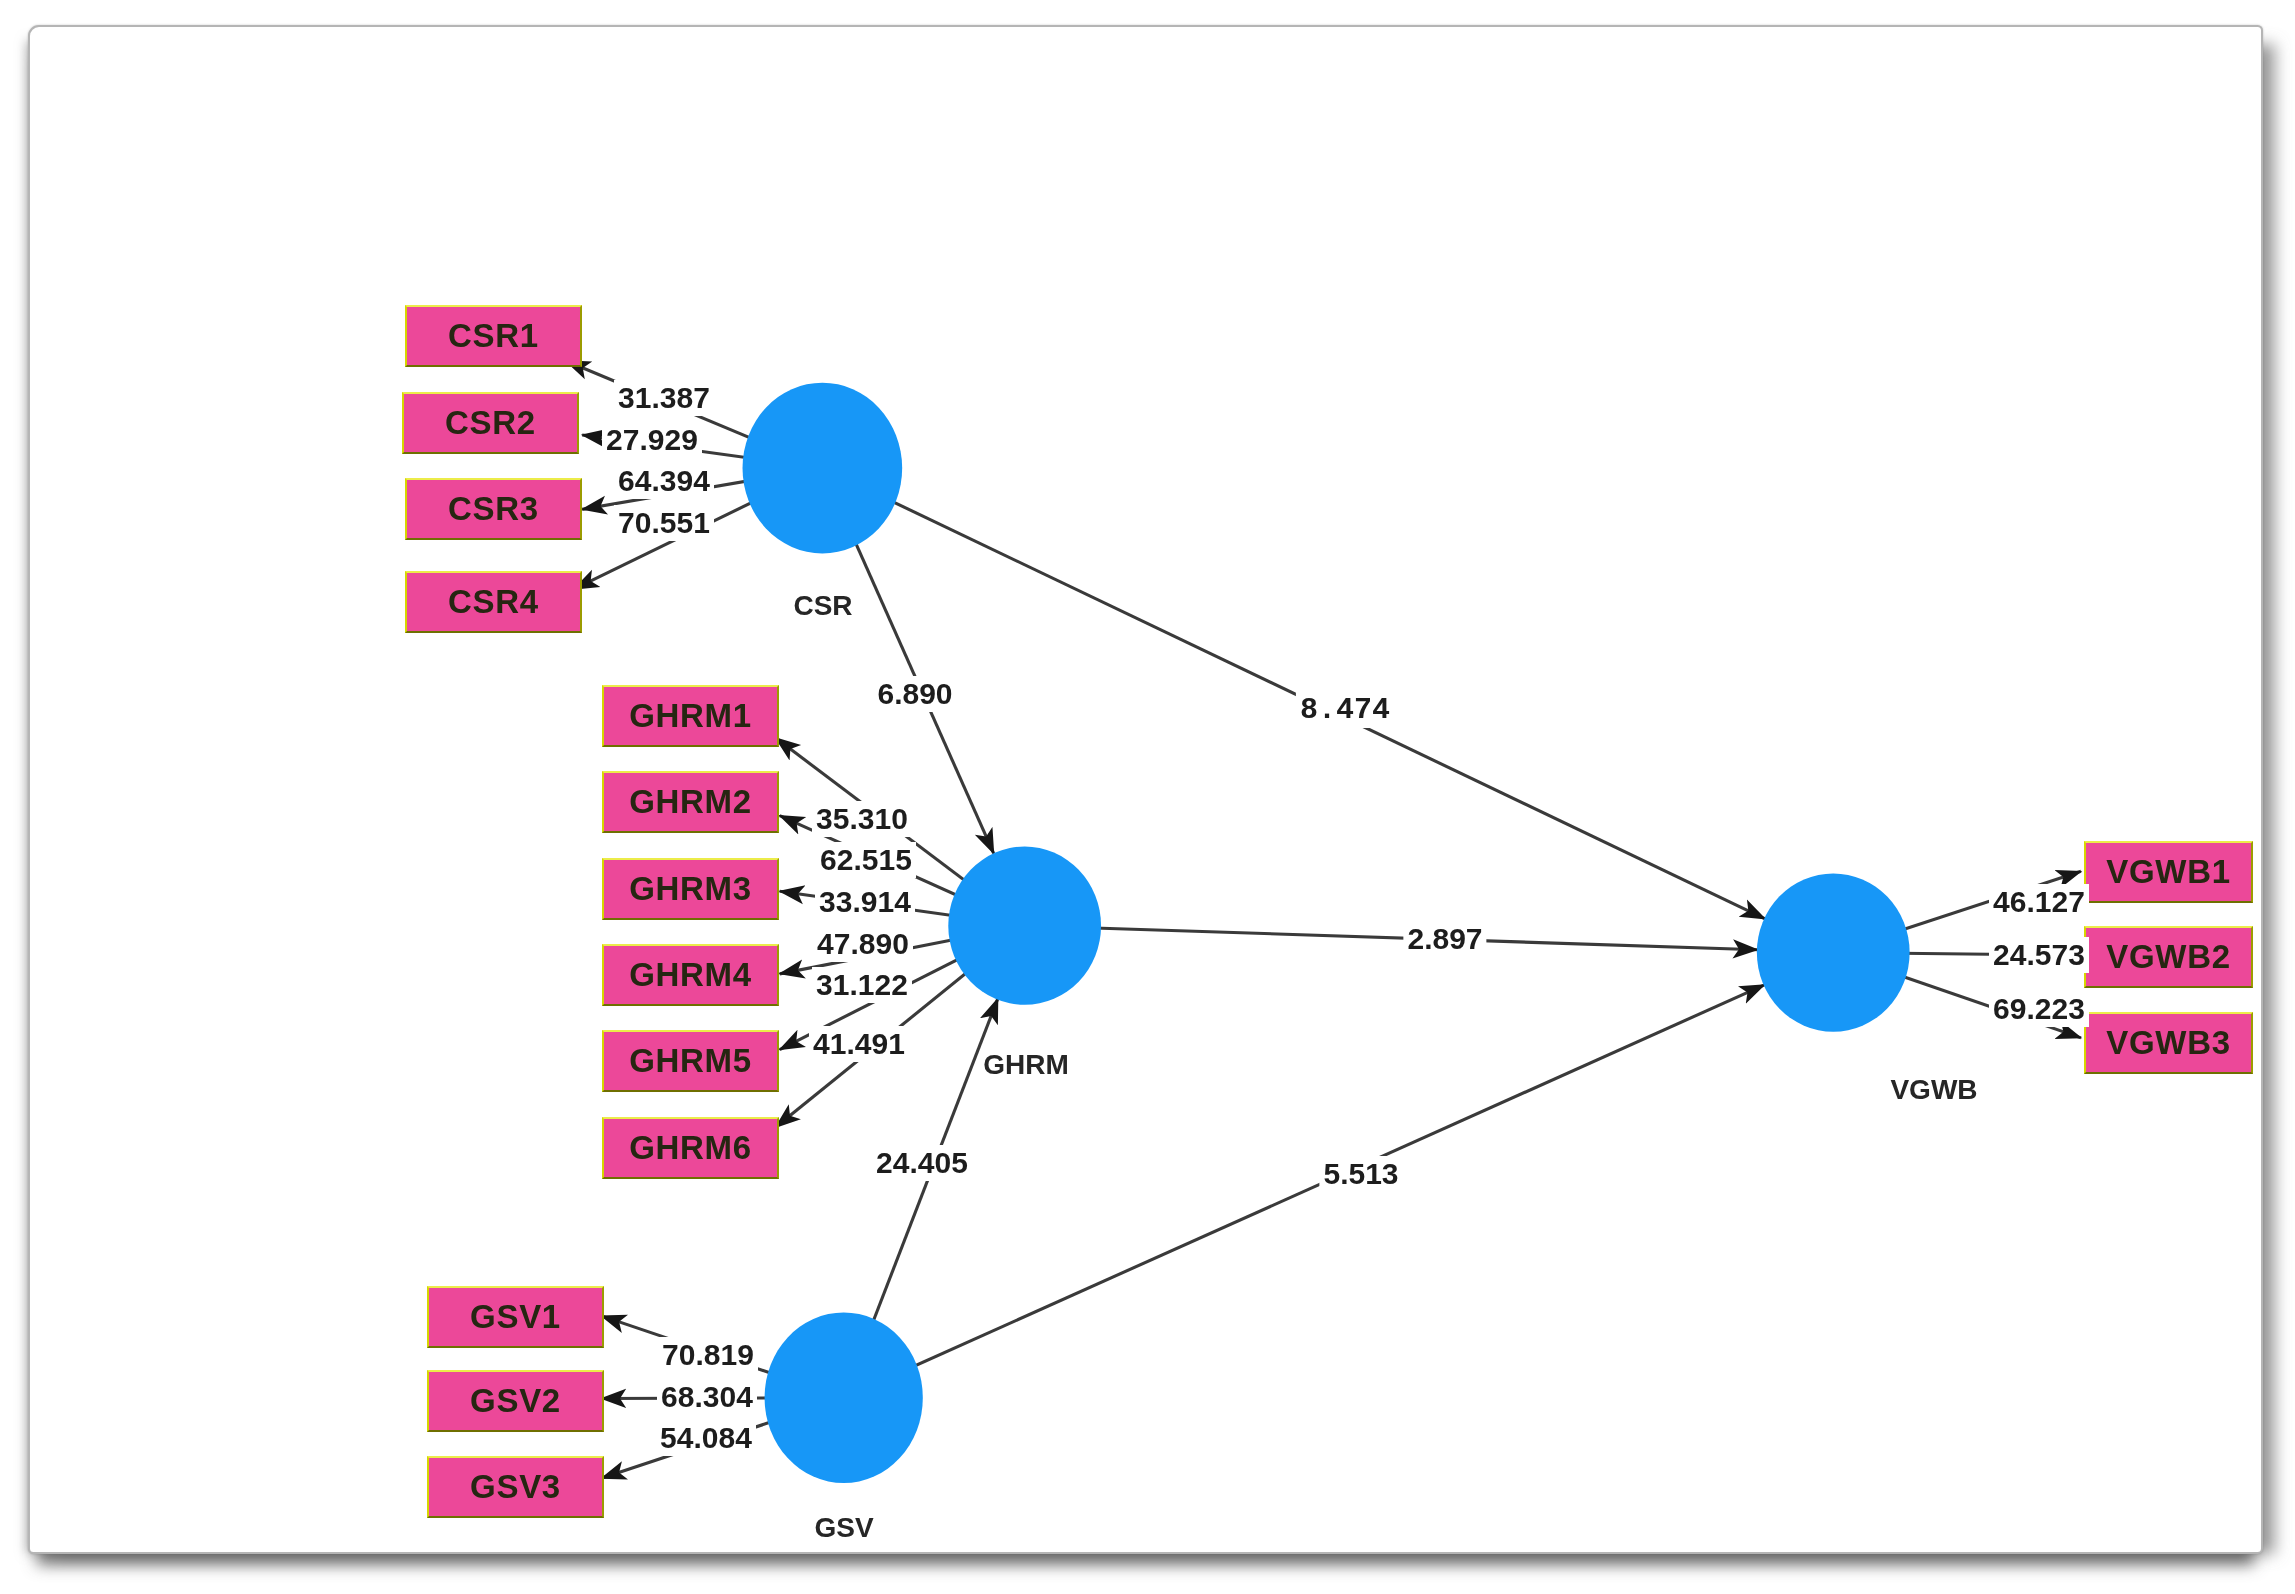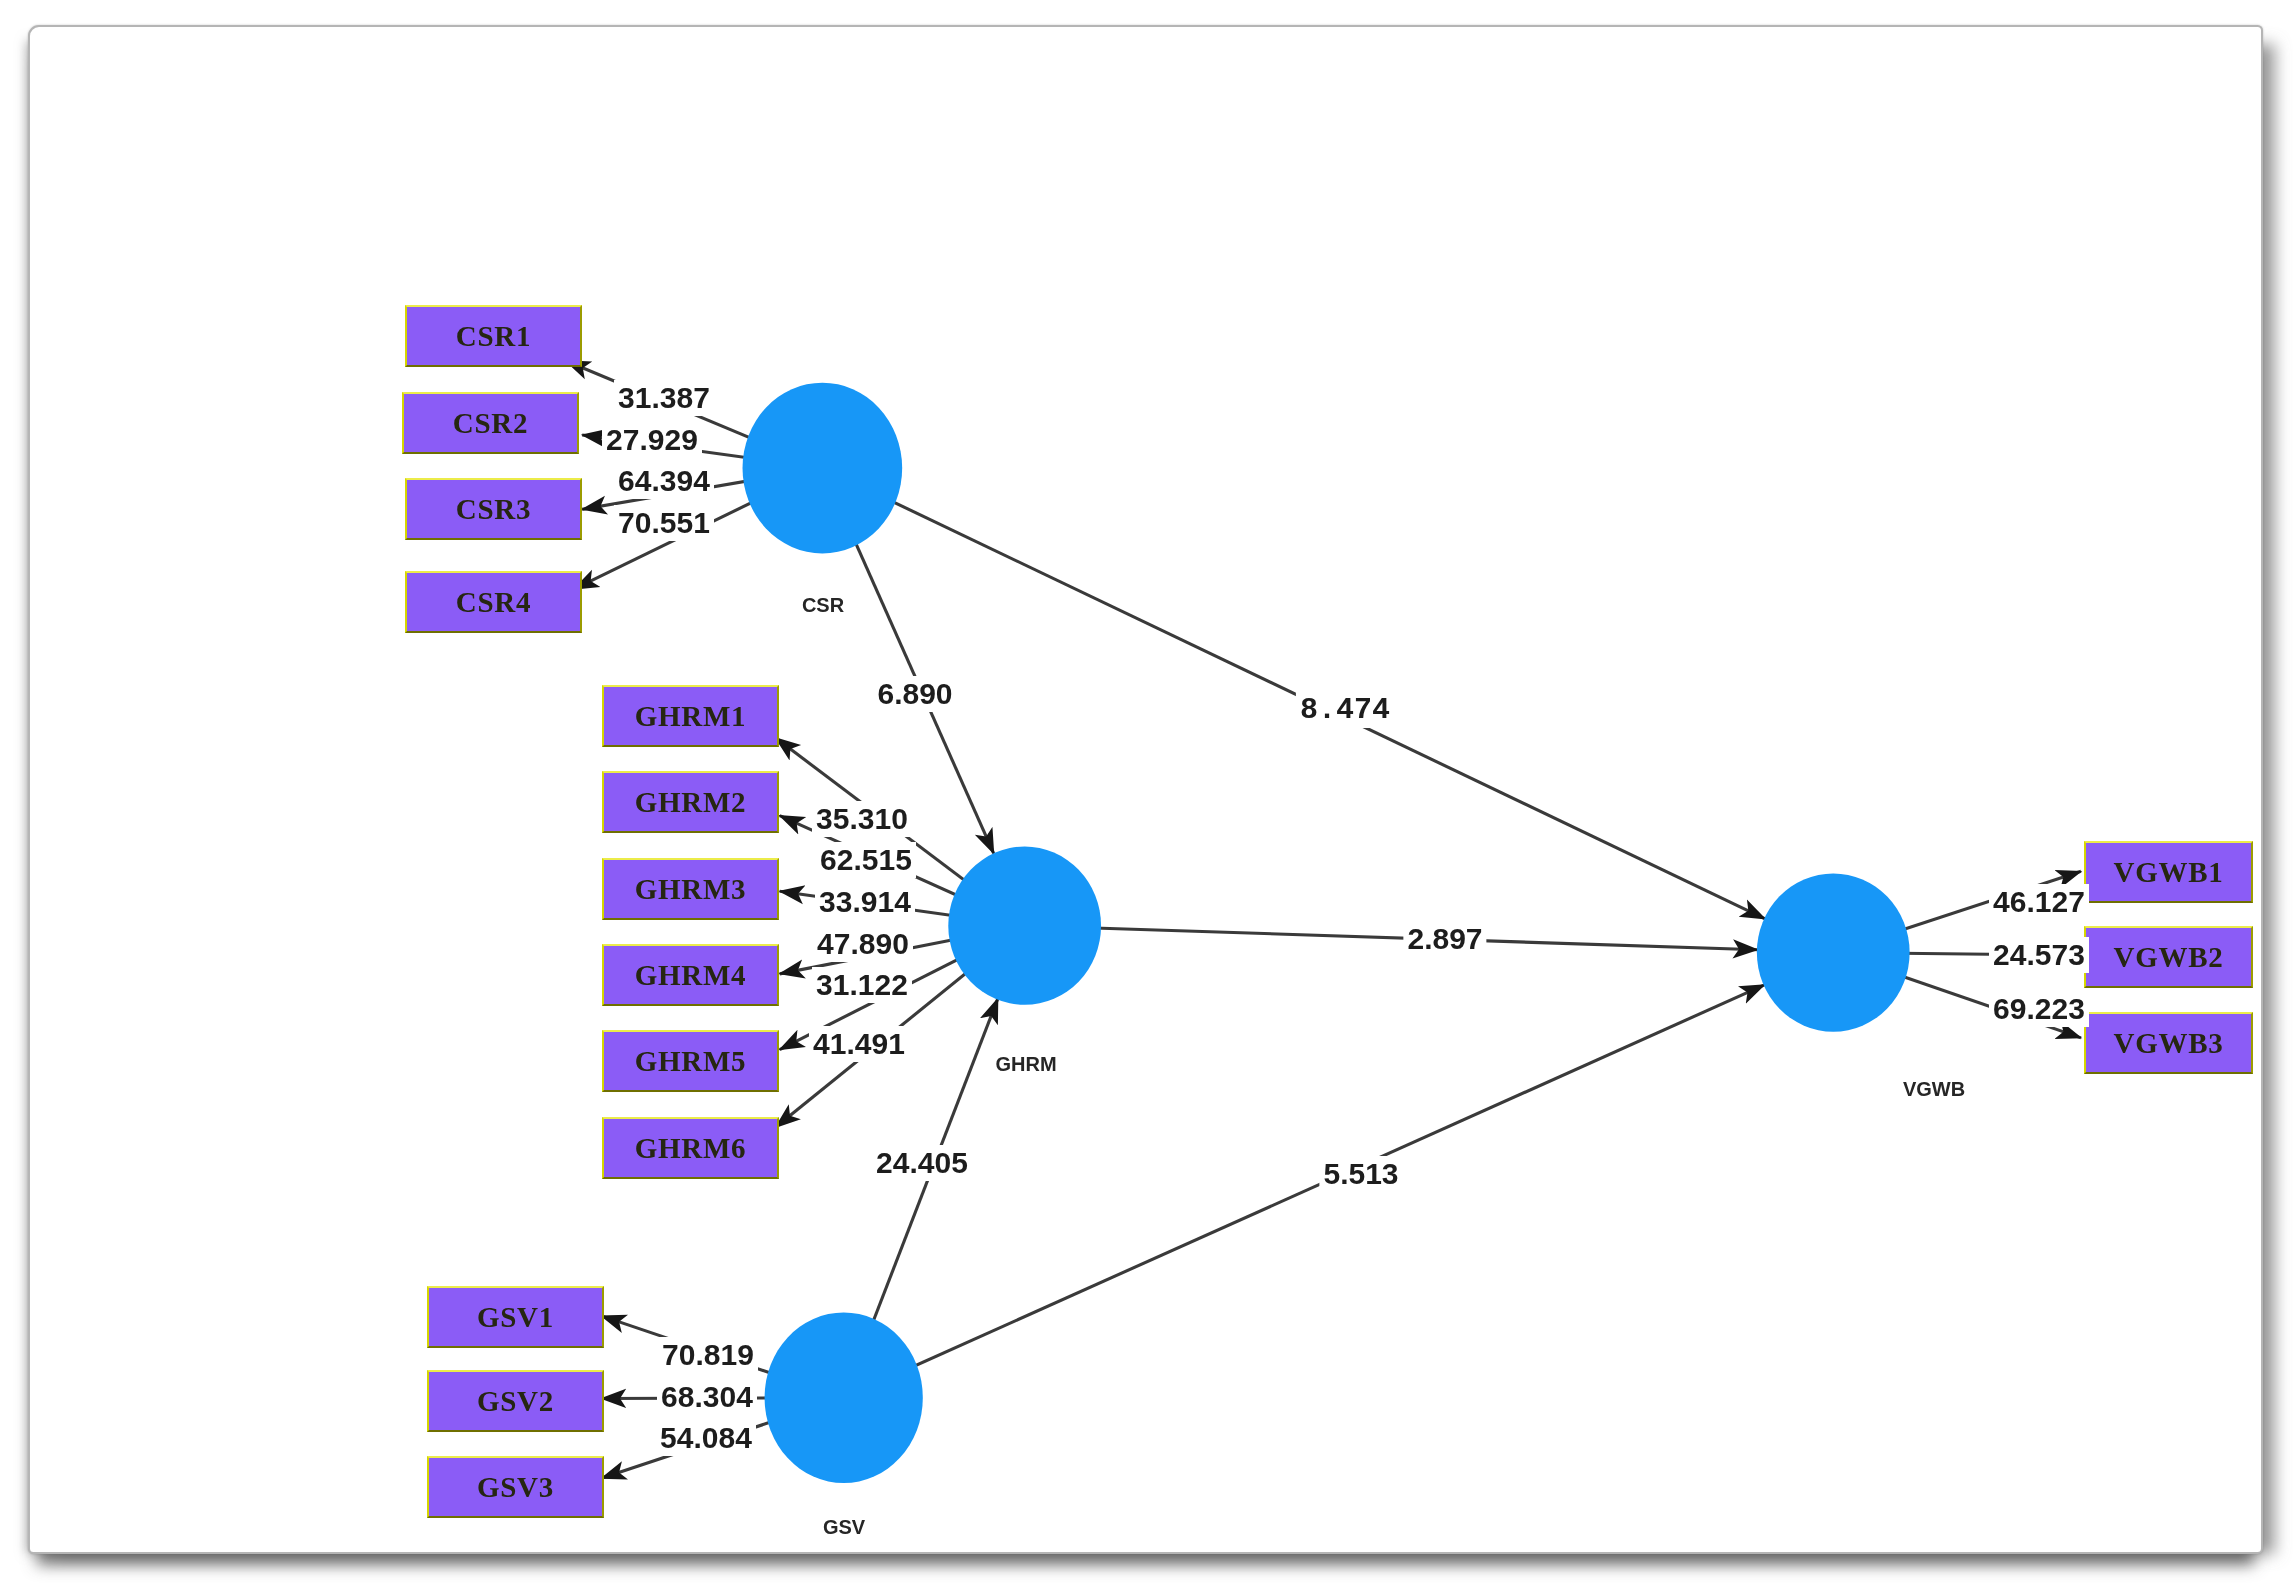--- a/index.html
+++ b/index.html
@@ -8,32 +8,32 @@
   
   #figure-page{position:absolute;left:27.5px;top:25px;width:2231px;height:1525px;background:#ffffff;
       border:2.1px solid #b5b5b5;border-radius:11px 5.5px 5.5px 5.5px;
       box-shadow:0 20.6px 15px -9.6px rgba(95,95,95,.85),
                  20.6px 9.6px 15px -9.6px rgba(115,115,115,.7),
                  -9.6px 6.9px 11px -8.3px rgba(130,130,130,.55),
                  0 0 2.1px rgba(140,140,140,.5);}
   .stage-svg{position:absolute;left:0;top:0;width:2295px;height:1594px;}
   .conn{stroke:#3a3a3a;stroke-width:4.5;fill:none;}
   
-  .ind{position:absolute;width:173px;height:58px;background:#8b5cf6;
+  .ind{position:absolute;width:173px;height:58px;background:#ec4899;
        border:2.1px solid;border-color:#ecec4a #9c9c00 #6f6f00 #d6d600;
        display:flex;align-items:center;justify-content:center;
-       font-size:29px;font-weight:700;color:#262612;letter-spacing:0.7px;font-family:Liberation Serif, serif;}
+       font-size:33px;font-weight:700;color:#262612;letter-spacing:0.7px;}
   .ind.narrow{width:165px;}
   
   .tval{position:absolute;white-space:nowrap;background:#ffffff;padding:0 4.1px;
         font-size:30px;font-weight:700;color:#1d1d1d;line-height:36px;}
   .ctr{transform:translateX(-50%);}
   
   .cname{position:absolute;transform:translateX(-50%);white-space:nowrap;
-         font-size:20px;font-weight:700;color:#262626;line-height:37px;}
+         font-size:28px;font-weight:700;color:#262626;line-height:37px;}
 </style>
 </head>
 <body>
 
 <div id="stage">
   <div id="figure-page"></div>
 
   <svg class="stage-svg" viewBox="0 0 3335 2316">
     <defs>
       <marker id="ah" markerUnits="userSpaceOnUse" markerWidth="42" markerHeight="32" refX="36" refY="15" orient="auto">

